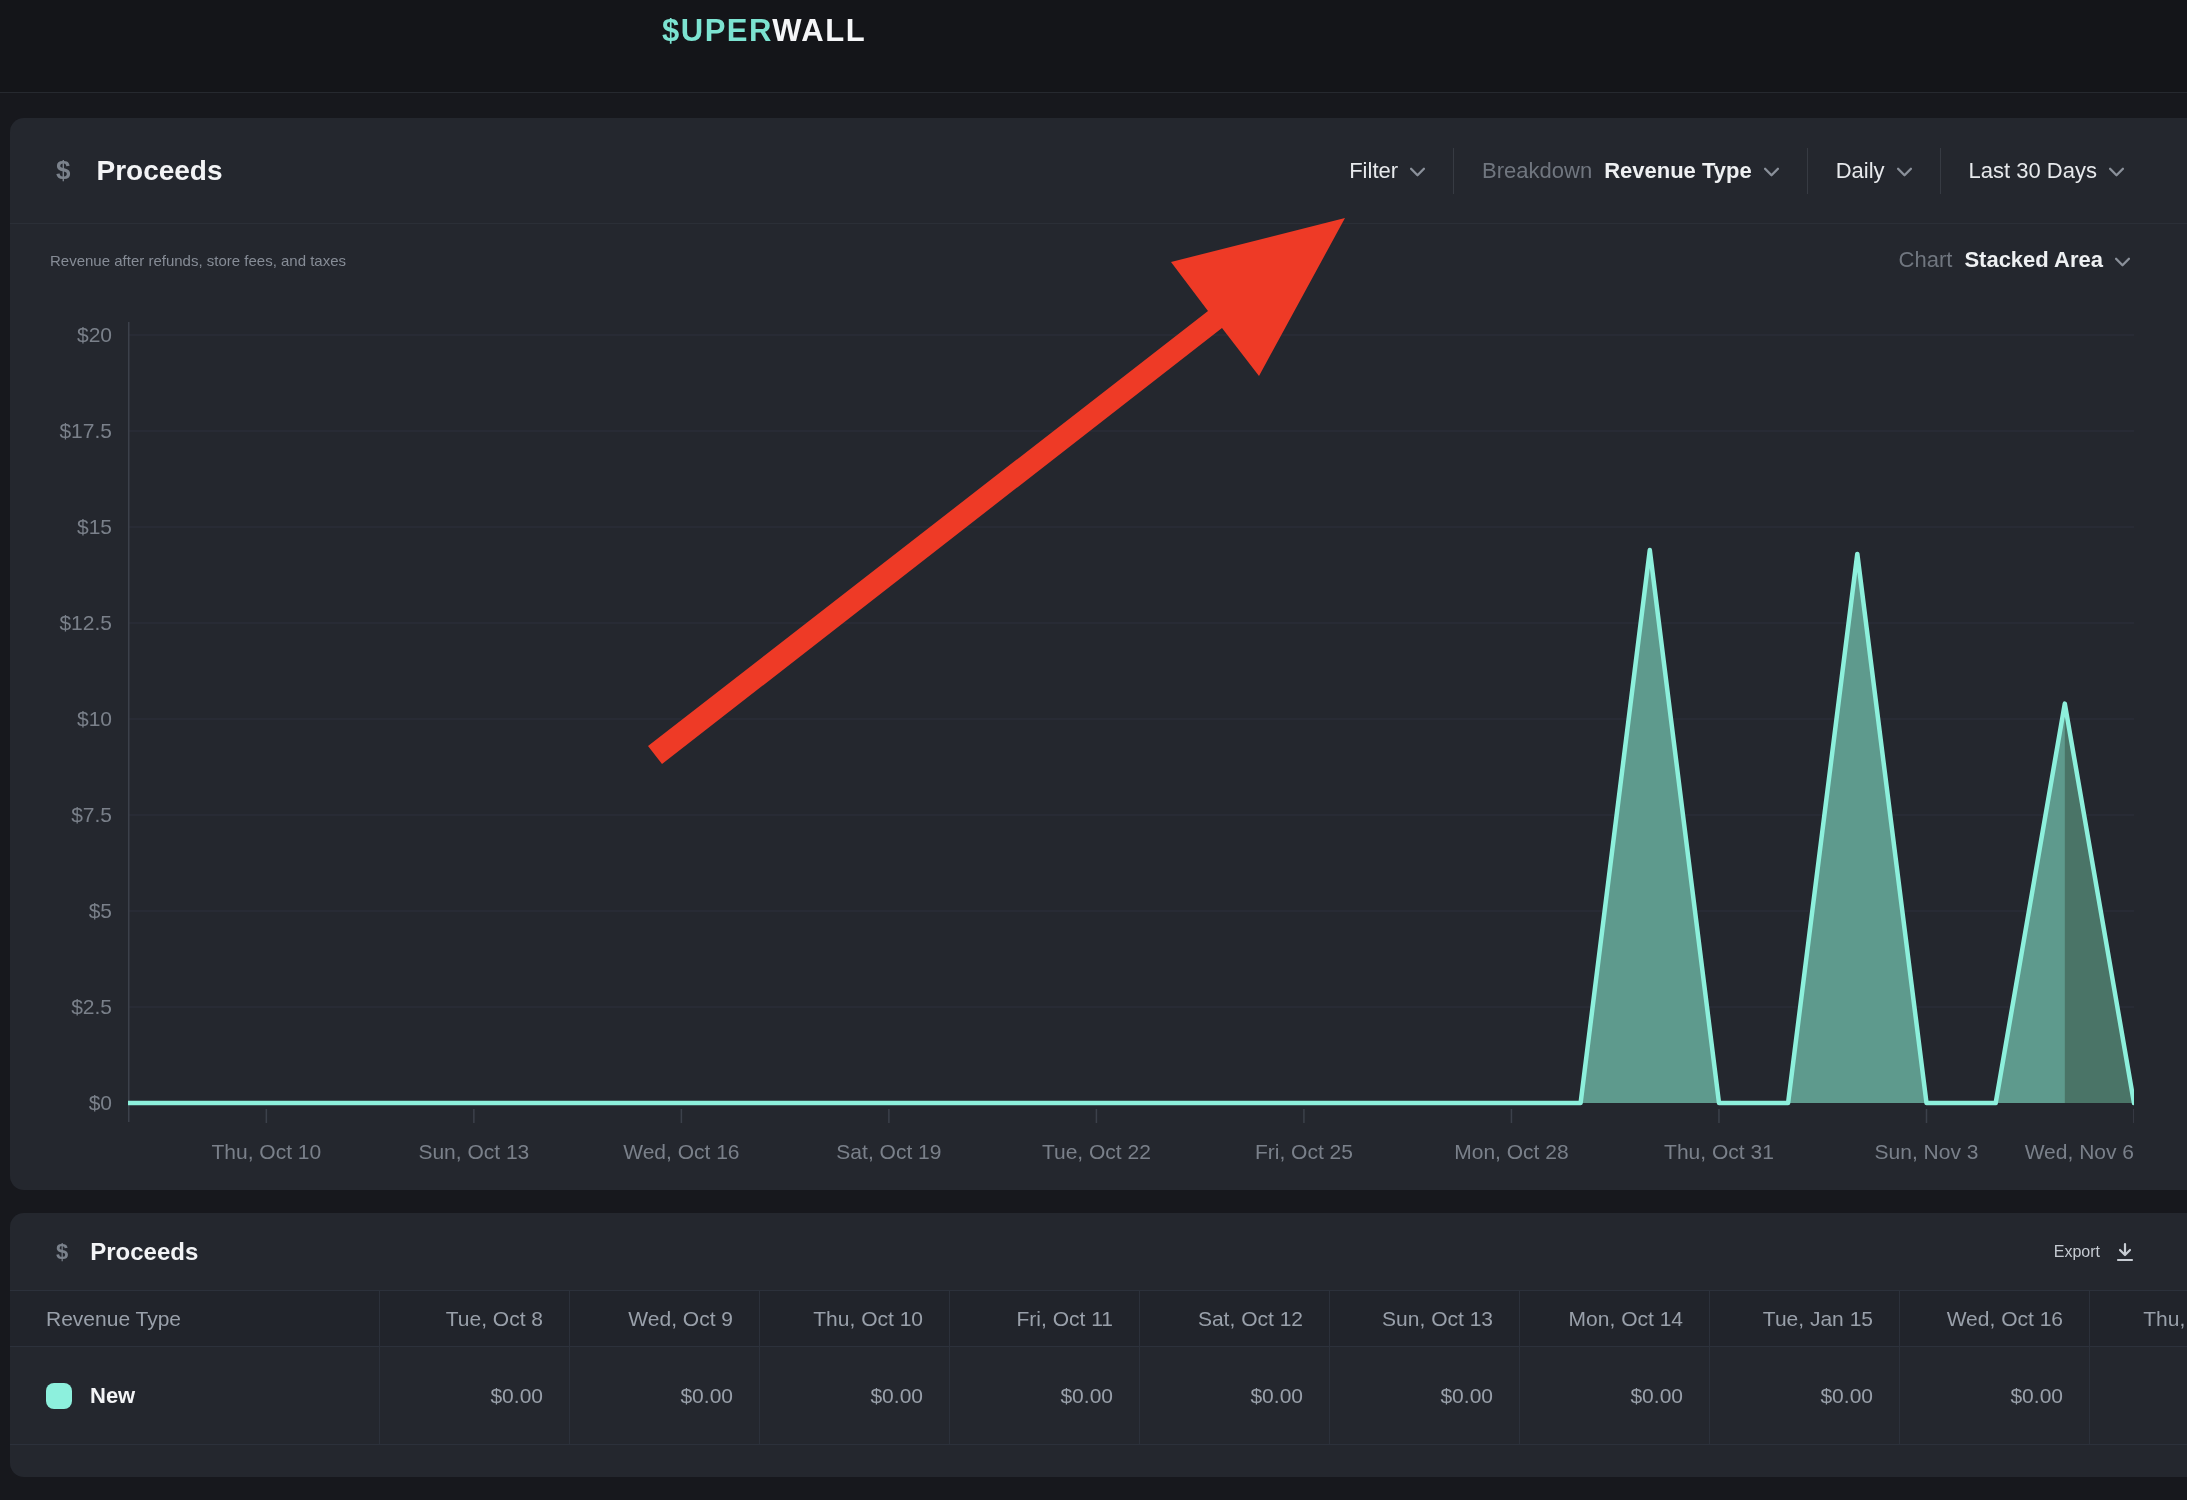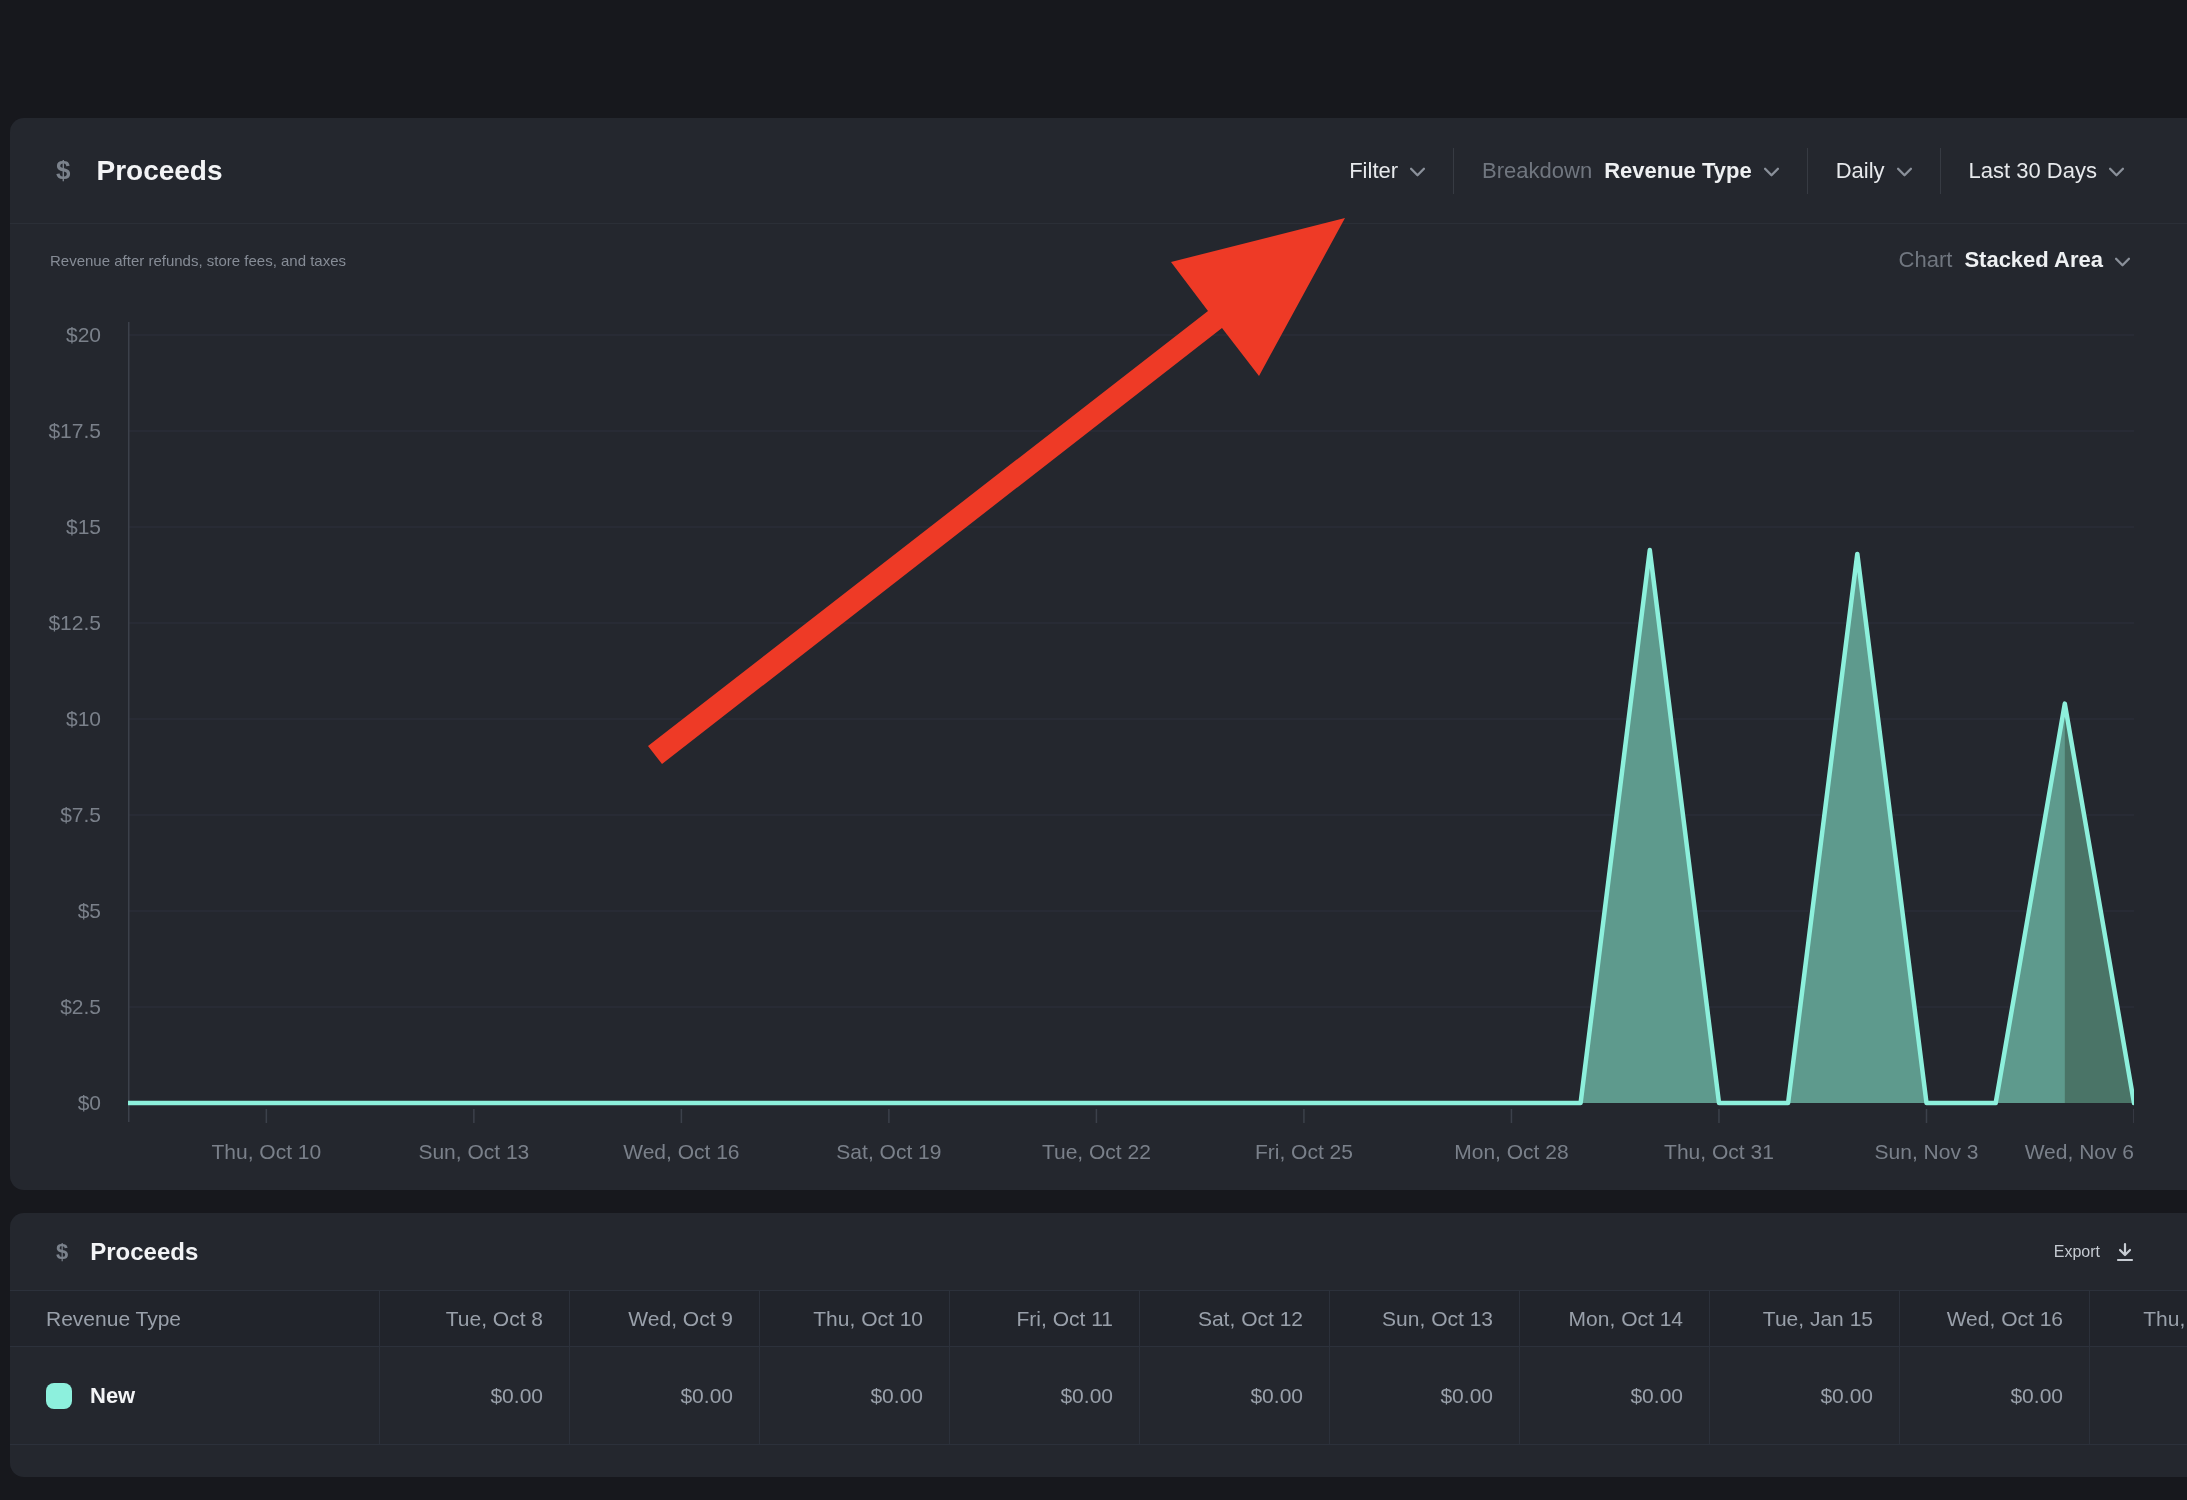--- a/index.html
+++ b/index.html
@@ -36,21 +36,21 @@
         stroke-linecap:round;stroke-linejoin:round;margin-top:3px;}
   .vdiv{width:1px;height:46px;background:#373b43;}
   .subrow{display:flex;align-items:center;height:72px;padding:0 70px 0 40px;}
   .subtitle{margin:0;font-size:15px;color:#868c96;}
   .subrow .ctrl{margin-left:auto;}
   
   .chart-area{position:absolute;inset:0;pointer-events:none;}
   #chart-svg{position:absolute;left:118px;top:182px;width:2006px;height:830px;
              pointer-events:auto;}
   #y-labels{position:absolute;left:0;top:182px;width:102px;height:830px;}
-  #y-labels div{position:absolute;right:11px;width:102px;text-align:right;
+  #y-labels div{position:absolute;right:0;width:102px;text-align:right;
                 font-size:21px;color:#7a808a;line-height:28px;}
   #x-labels{position:absolute;left:118px;top:1022px;width:2006px;height:32px;}
   #x-labels div{position:absolute;width:190px;text-align:center;font-size:21px;
                 color:#7a808a;white-space:nowrap;}
   
   .trow{display:flex;align-items:stretch;}
   .thead{height:55px;background:#21242b;border-top:1px solid #2c313b;
          border-bottom:1px solid #2c313b;}
   .tbody{height:97px;border-bottom:1px solid #2c313b;}
   .tcell{flex:0 0 190px;display:flex;align-items:center;justify-content:flex-end;
@@ -70,20 +70,23 @@
            stroke-linecap:round;stroke-linejoin:round;}
   
   .arrow-overlay{position:absolute;left:0;top:0;width:2187px;height:1500px;
                  pointer-events:none;z-index:50;}
 </style>
 </head>
 <body>
 
 <div class="root">
 
+  <header class="appbar">
+    <div class="logo"><span class="logo-a">$UPER</span><span class="logo-b">WALL</span></div>
+  </header>
 
   <section class="panel chart-panel">
     <div class="phead">
       <span class="dicon">$</span>
       <h2 class="ptitle">Proceeds</h2>
       <div class="controls">
         <button class="ctrl">
           <span>Filter</span>
           <svg class="chev" viewBox="0 0 14 9">
               <polyline points="1,1.5 7,7.5 13,1.5"></polyline>

